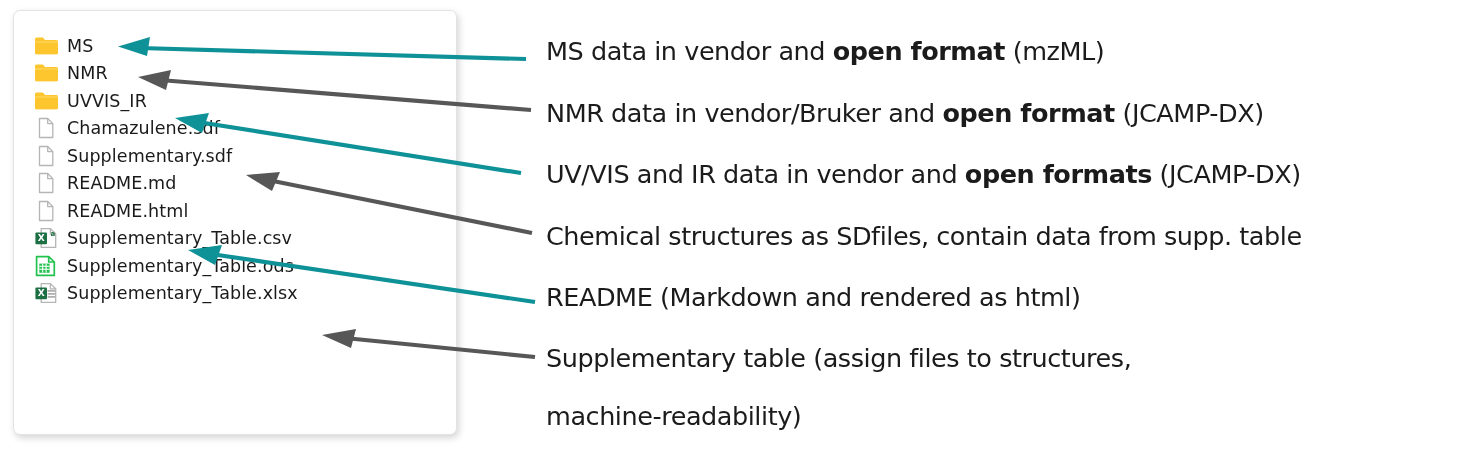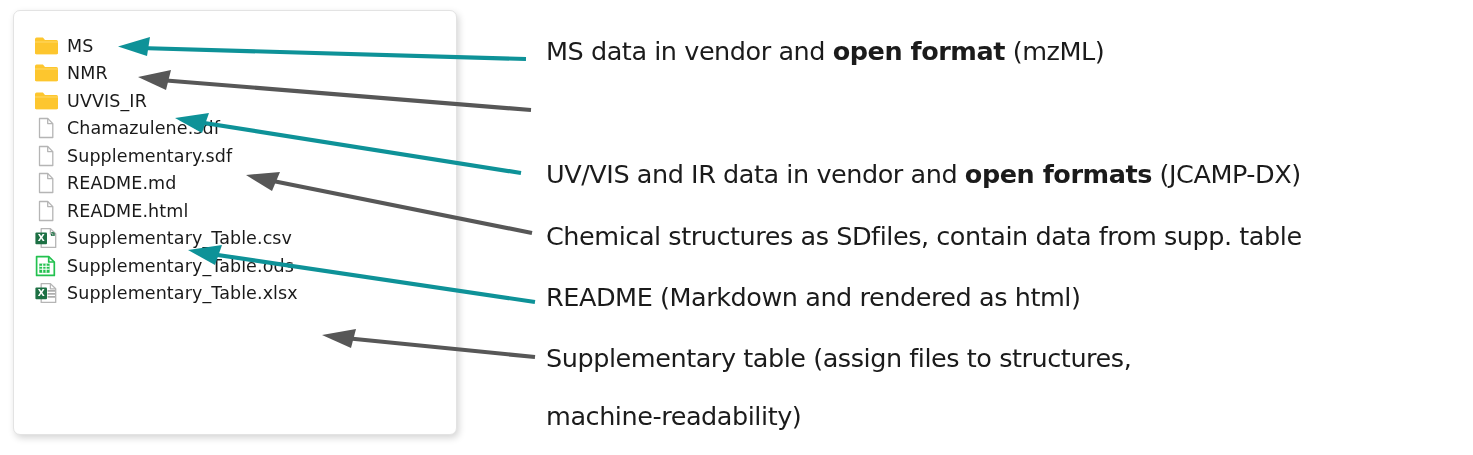--- a/index.html
+++ b/index.html
@@ -190,20 +190,21 @@
               <rect x="1.4" y="5.6" width="11.6" height="11.6" rx="1" fill="#1d7044"></rect>
               <text x="7.2" y="14.4" text-anchor="middle" font-family="DejaVu Sans, sans-serif" font-size="9" font-weight="700" fill="#ffffff">X</text>
             </svg></span>
           <span class="file-label">Supplementary_Table.xlsx</span>
         </div>
       </div>
   </div>
 
   <div id="annotations">
       <div class="anno" style="top: 39px; left: 0px;"><span>MS data in vendor and </span><b>open format</b><span> (mzML)</span></div>
+      <div class="anno" style="top: 101px; left: 0px;"><span>NMR data in vendor/Bruker and </span><b>open format</b><span> (JCAMP-DX)</span></div>
       <div class="anno" style="top: 224px; left: 0px;"><span>Chemical structures as SDfiles, contain data from supp. table</span></div>
       <div class="anno" style="top: 162px; left: 0px;"><span>UV/VIS and IR data in vendor and </span><b>open formats</b><span> (JCAMP-DX)</span></div>
       <div class="anno" style="top: 285px; left: 0px;"><span>README (Markdown and rendered as html)</span></div>
       <div class="anno" style="top: 346px; left: 0px;"><span>Supplementary table (assign files to structures,</span></div>
       <div class="anno" style="top: 404px; left: 0px;"><span>machine-readability)</span></div>
     </div>
 
   <svg id="arrow-layer" viewBox="0 0 1473 455" xmlns="http://www.w3.org/2000/svg">
 
     <g>

